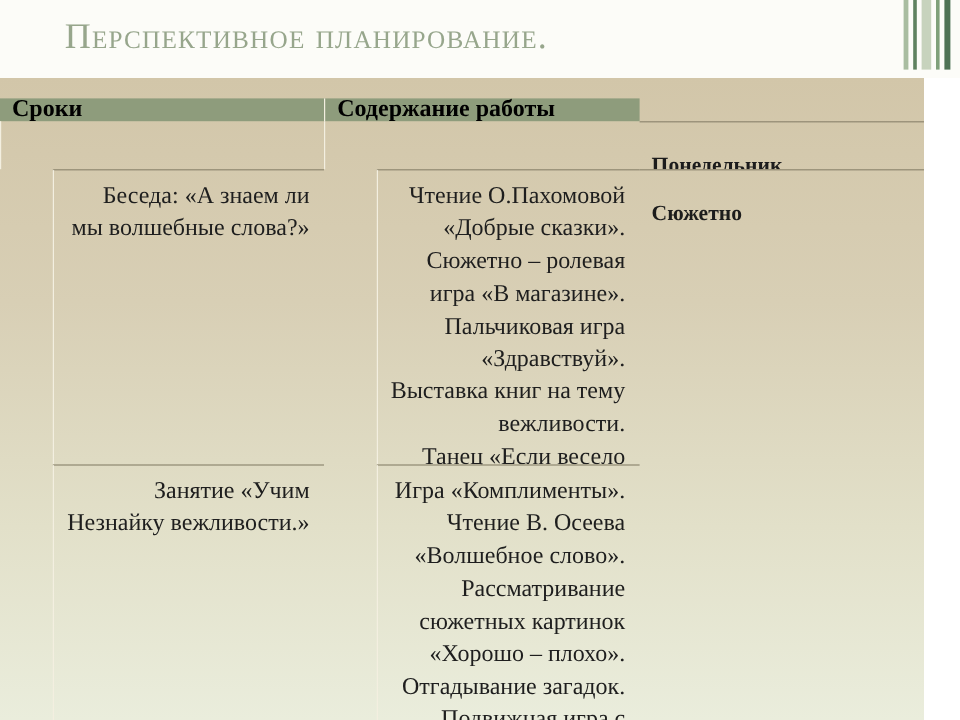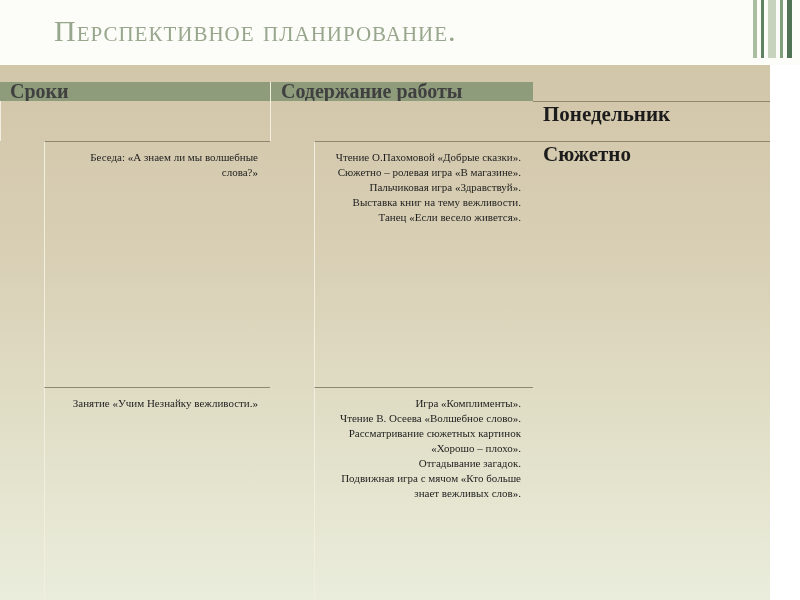--- a/index.html
+++ b/index.html
@@ -66,46 +66,46 @@
   }
 
   .cell {
     padding: 8px 12px 8px 10px;
     overflow: hidden;
   }
 
   
   .th {
     background: #8e9c7c;
-    color: #404040;
+    color: #000000;
     font-weight: bold;
     font-size: 20px;
     display: flex;
     align-items: center;
     padding: 0 10px;
     margin-top: 17px;
   }
 
   
   .colsep { border-left: 1px solid #f3efe0; text-align: right; }
 
   
   .rowsep { border-top: 1px solid #8f8871; }
 
   .spacer { }
 
   .day-cell {
     font-weight: bold;
-    font-size: 21px;
+    font-size: 18px;
     color: #1c1c1c;
-    padding-top: 0;
+    padding-top: 25px;
   }
 
   .body-text {
-    font-size: 11px;
+    font-size: 20px;
     line-height: 1.36;
     color: #1e1e1e;
     margin-left: 44px;
   }
 
   .methods { white-space: pre-line; }
 </style>
 </head>
 <body>
 

